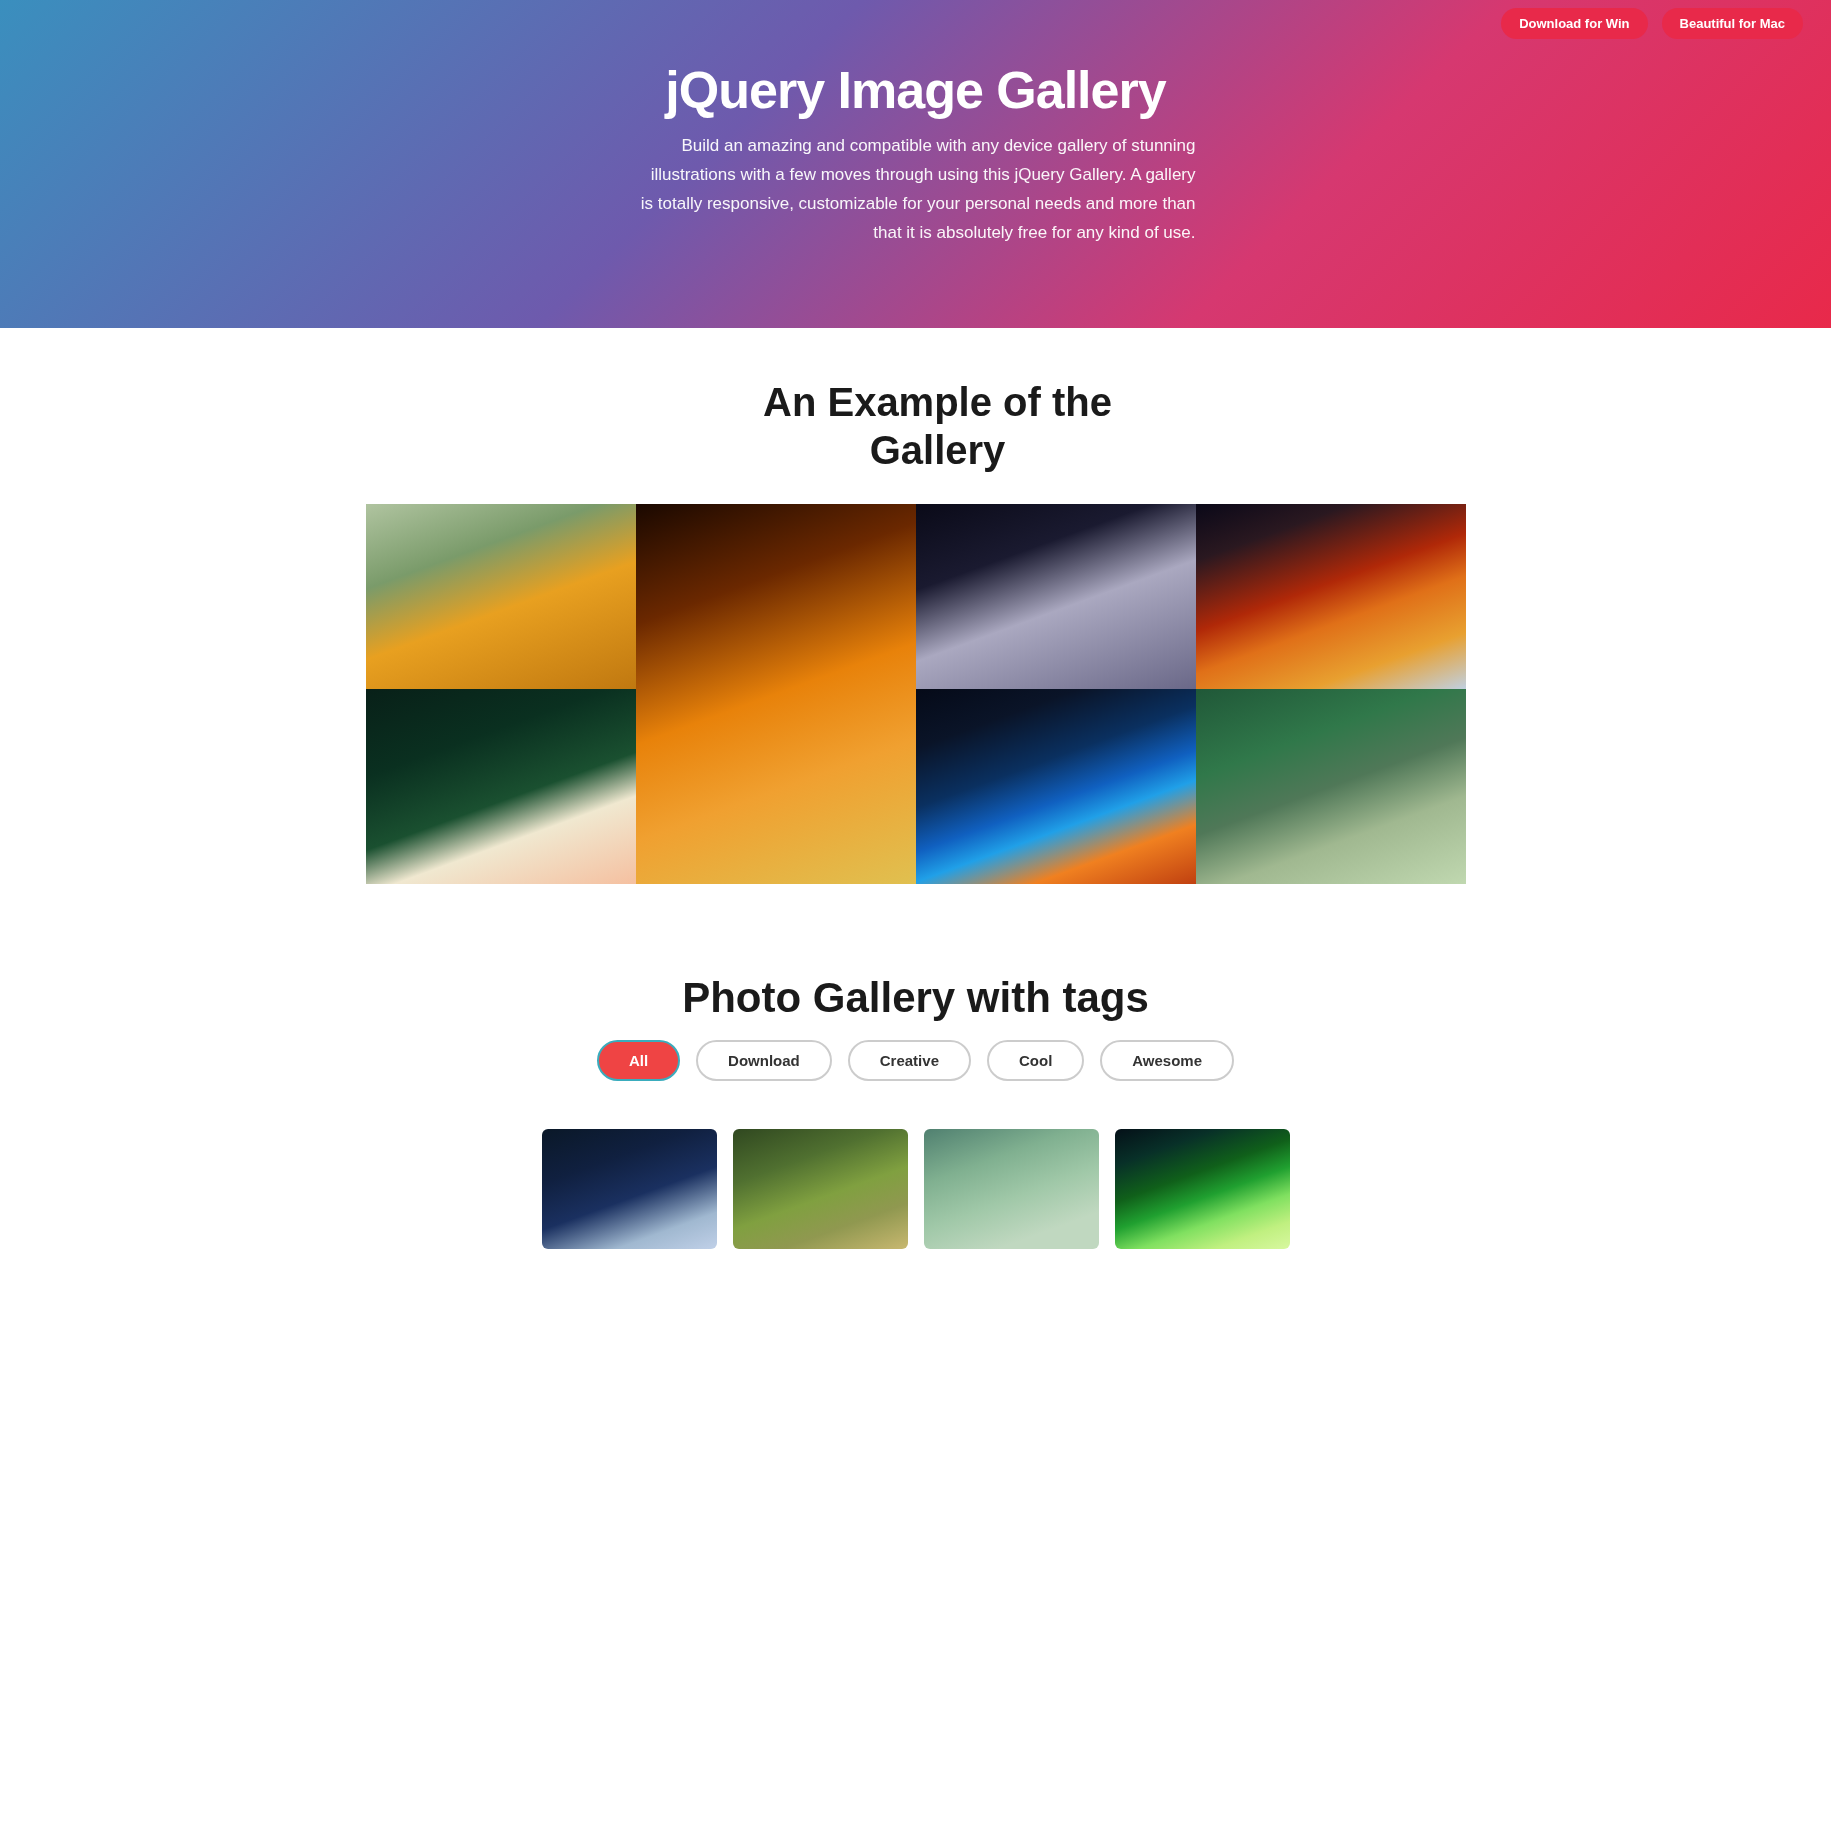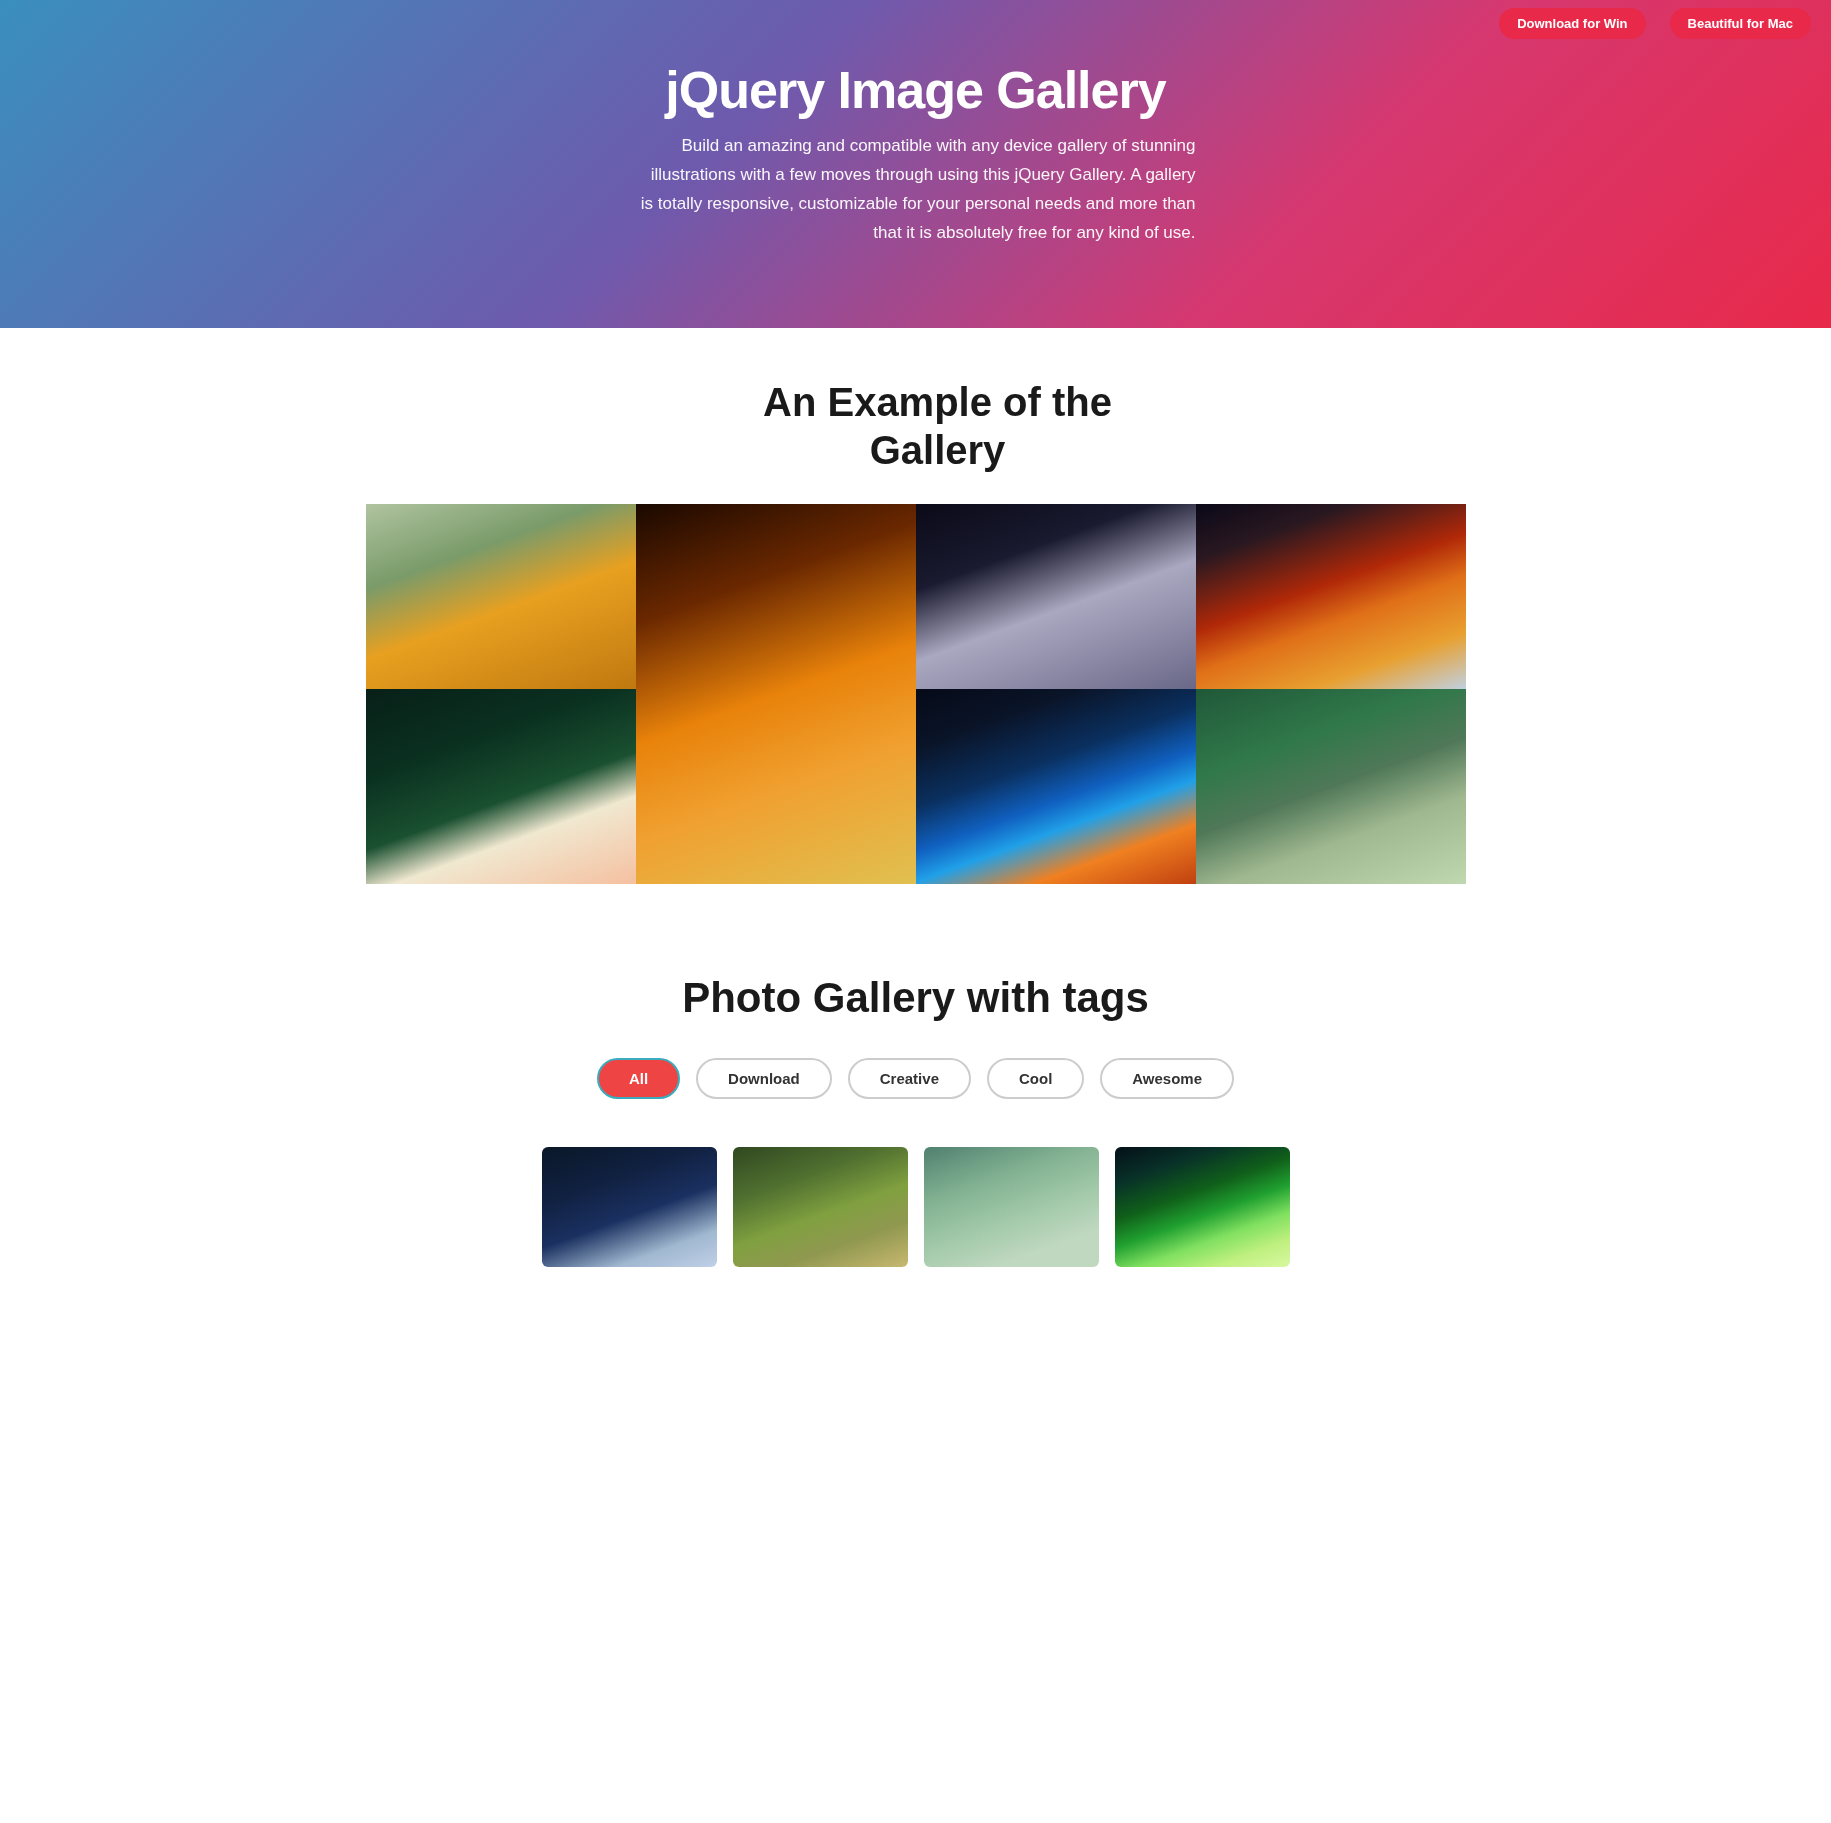--- a/index.html
+++ b/index.html
@@ -2,23 +2,23 @@
 <html><head>
   <meta charset="utf-8">
   <style>
     * { box-sizing: border-box; margin: 0; padding: 0; }
     body { font-family: 'Arial', sans-serif; background: #fff; }
 
     
     .top-bar {
       position: absolute;
       top: 0;
-      right: 4px;
-      display: flex;
-      gap: 24px;
+      right: 12px;
+      display: flex;
+      gap: 14px;
       padding: 8px 16px;
       z-index: 10;
     }
     .top-bar button {
       background: #e8294a;
       color: #fff;
       border: none;
       border-radius: 20px;
       padding: 8px 18px;
       font-size: 13px;
@@ -114,21 +114,21 @@
 
     
     .tags-section {
       padding: 60px 0 40px;
       text-align: center;
     }
     .tags-section h2 {
       font-size: 42px;
       font-weight: 900;
       color: #1a1a1a;
-      margin-bottom: 36px;
+      margin-bottom: 18px;
     }
 
     .tags-row {
       display: flex;
       justify-content: center;
       gap: 16px;
       margin-bottom: 48px;
       flex-wrap: wrap;
     }
     .tag-btn {

